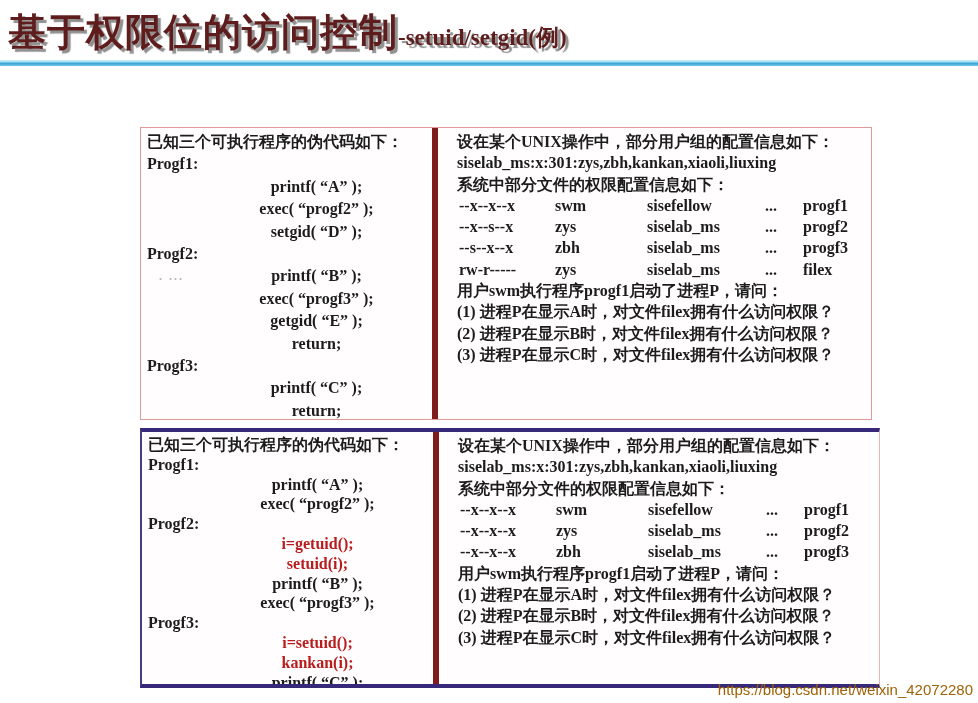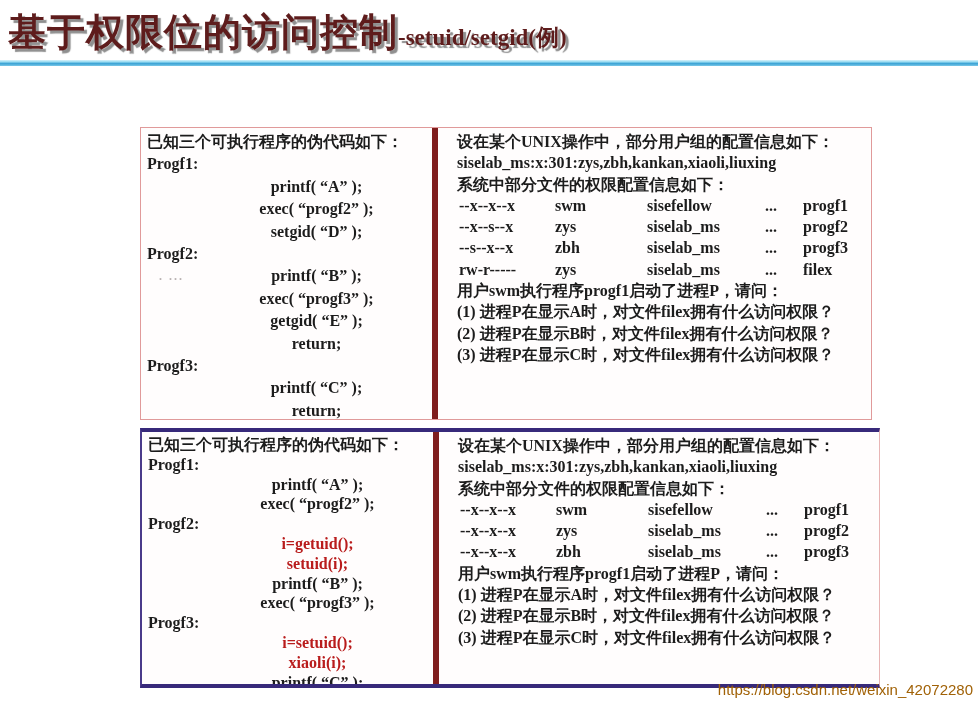--- a/index.html
+++ b/index.html
@@ -188,21 +188,21 @@
           <div class="code-line ind red"><span class="pre"></span><span>setuid(i);</span></div>
 
           <div class="code-line ind"><span class="pre"></span><span>printf( “B” );</span></div>
 
           <div class="code-line ind"><span class="pre"></span><span>exec( “progf3” );</span></div>
 
           <div class="code-line"><span class="pre"></span><span>Progf3:</span></div>
 
           <div class="code-line ind red"><span class="pre"></span><span>i=setuid();</span></div>
 
-          <div class="code-line ind red"><span class="pre"></span><span>xiaoli(i);</span></div>
+          <div class="code-line ind red"><span class="pre"></span><span>kankan(i);</span></div>
 
           <div class="code-line ind"><span class="pre"></span><span>printf( “C” );</span></div>
         </div>
     </div>
     <div class="col info-col">
       <div class="info-line">设在某个UNIX操作中，部分用户组的配置信息如下：</div>
       <div class="info-line">siselab_ms:x:301:zys,zbh,kankan,xiaoli,liuxing</div>
       <div class="info-line">系统中部分文件的权限配置信息如下：</div>
       <div>
 

